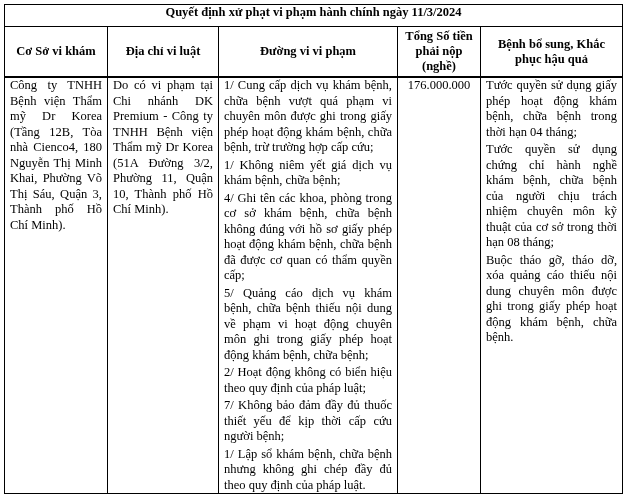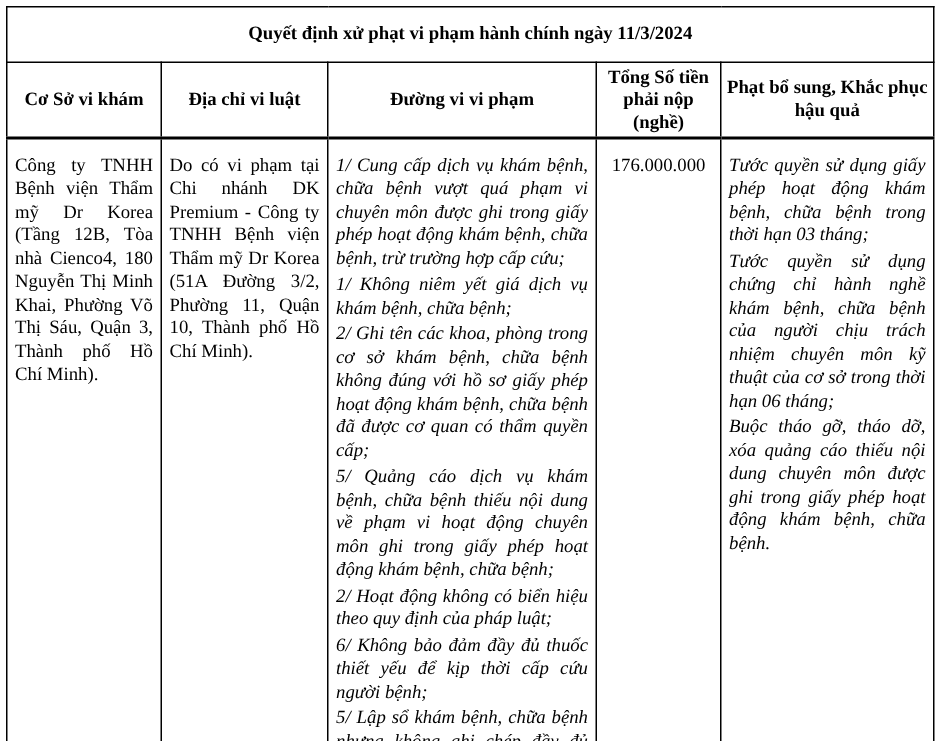--- a/index.html
+++ b/index.html
@@ -20,21 +20,21 @@
   table.sanction-table {
     width: 618px;
     height: 486px;
     border-collapse: collapse;
     table-layout: fixed;
   }
   table.sanction-table td,
   table.sanction-table th {
     border: 1px solid #000000;
     box-sizing: border-box;
-    padding: 10px 5px;
+    padding: 0 5px;
     vertical-align: top;
     font-size: 12.5px;
     line-height: 15.5px;
   }
   td.title-cell {
     height: 22px;
     text-align: center;
     vertical-align: middle;
     font-weight: bold;
     font-size: 13px;
@@ -53,21 +53,20 @@
   td.body-cell {
     text-align: justify;
     text-justify: inter-word;
   }
   td.amount-cell {
     text-align: center;
     padding-top: 3px;
   }
   td.body-cell p {
     margin: 0 0 2px 0;
-    font-style: italic;
   }
   td.body-cell p:last-child {
     margin-bottom: 0;
   }
 </style>
 </head>
 <body>
 
 <div class="page">
   <table class="sanction-table">
@@ -80,36 +79,36 @@
     </colgroup>
     <tbody>
       <tr>
         <td class="title-cell" colspan="5">Quyết định xử phạt vi phạm hành chính ngày 11/3/2024</td>
       </tr>
       <tr class="header-row">
         <th>Cơ Sở vi khám</th>
         <th>Địa chỉ vi luật</th>
         <th>Đường vi vi phạm</th>
         <th>Tổng Số tiền phải nộp (nghề)</th>
-        <th>Phạt bổ sung, Khắc phục hậu quả</th>
+        <th>Bệnh bổ sung, Khắc phục hậu quả</th>
       </tr>
       <tr>
         <td class="body-cell">Công ty TNHH Bệnh viện Thẩm mỹ Dr Korea (Tầng 12B, Tòa nhà Cienco4, 180 Nguyễn Thị Minh Khai, Phường Võ Thị Sáu, Quận 3, Thành phố Hồ Chí Minh).</td>
         <td class="body-cell">Do có vi phạm tại Chi nhánh DK Premium - Công ty TNHH Bệnh viện Thẩm mỹ Dr Korea (51A Đường 3/2, Phường 11, Quận 10, Thành phố Hồ Chí Minh).</td>
         <td class="body-cell">
           <p>1/ Cung cấp dịch vụ khám bệnh, chữa bệnh vượt quá phạm vi chuyên môn được ghi trong giấy phép hoạt động khám bệnh, chữa bệnh, trừ trường hợp cấp cứu;</p>
           <p>1/ Không niêm yết giá dịch vụ khám bệnh, chữa bệnh;</p>
-          <p>2/ Ghi tên các khoa, phòng trong cơ sở khám bệnh, chữa bệnh không đúng với hồ sơ giấy phép hoạt động khám bệnh, chữa bệnh đã được cơ quan có thẩm quyền cấp;</p>
+          <p>4/ Ghi tên các khoa, phòng trong cơ sở khám bệnh, chữa bệnh không đúng với hồ sơ giấy phép hoạt động khám bệnh, chữa bệnh đã được cơ quan có thẩm quyền cấp;</p>
           <p>5/ Quảng cáo dịch vụ khám bệnh, chữa bệnh thiếu nội dung về phạm vi hoạt động chuyên môn ghi trong giấy phép hoạt động khám bệnh, chữa bệnh;</p>
           <p>2/ Hoạt động không có biển hiệu theo quy định của pháp luật;</p>
-          <p>6/ Không bảo đảm đầy đủ thuốc thiết yếu để kịp thời cấp cứu người bệnh;</p>
-          <p>5/ Lập sổ khám bệnh, chữa bệnh nhưng không ghi chép đầy đủ theo quy định của pháp luật.</p>
+          <p>7/ Không bảo đảm đầy đủ thuốc thiết yếu để kịp thời cấp cứu người bệnh;</p>
+          <p>1/ Lập sổ khám bệnh, chữa bệnh nhưng không ghi chép đầy đủ theo quy định của pháp luật.</p>
         </td>
         <td class="body-cell amount-cell">176.000.000</td>
         <td class="body-cell">
-          <p>Tước quyền sử dụng giấy phép hoạt động khám bệnh, chữa bệnh trong thời hạn 03 tháng;</p>
-          <p>Tước quyền sử dụng chứng chỉ hành nghề khám bệnh, chữa bệnh của người chịu trách nhiệm chuyên môn kỹ thuật của cơ sở trong thời hạn 06 tháng;</p>
+          <p>Tước quyền sử dụng giấy phép hoạt động khám bệnh, chữa bệnh trong thời hạn 04 tháng;</p>
+          <p>Tước quyền sử dụng chứng chỉ hành nghề khám bệnh, chữa bệnh của người chịu trách nhiệm chuyên môn kỹ thuật của cơ sở trong thời hạn 08 tháng;</p>
           <p>Buộc tháo gỡ, tháo dỡ, xóa quảng cáo thiếu nội dung chuyên môn được ghi trong giấy phép hoạt động khám bệnh, chữa bệnh.</p>
         </td>
       </tr>
     </tbody>
   </table>
 </div>
 
 </body></html>

